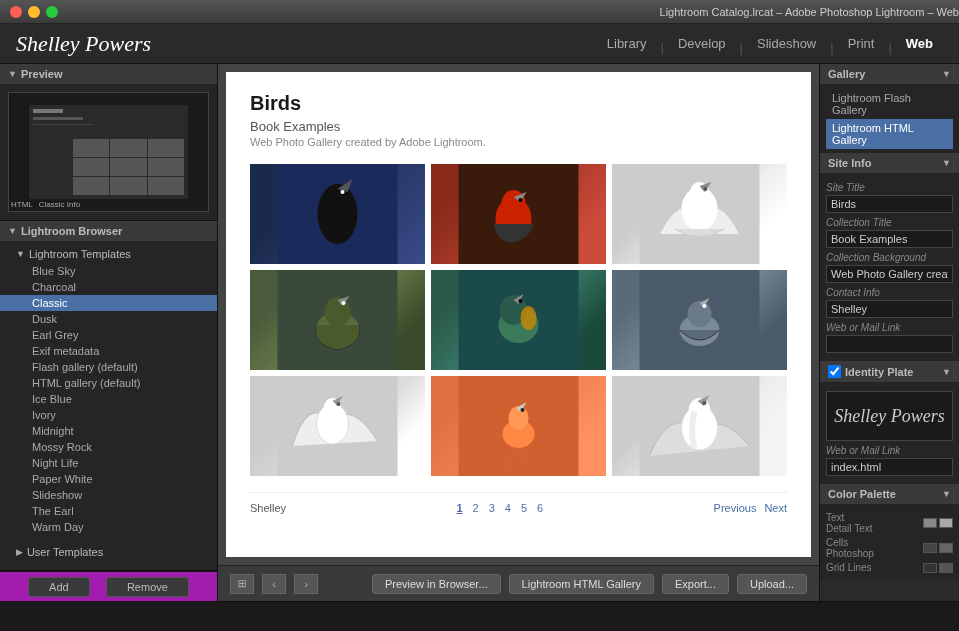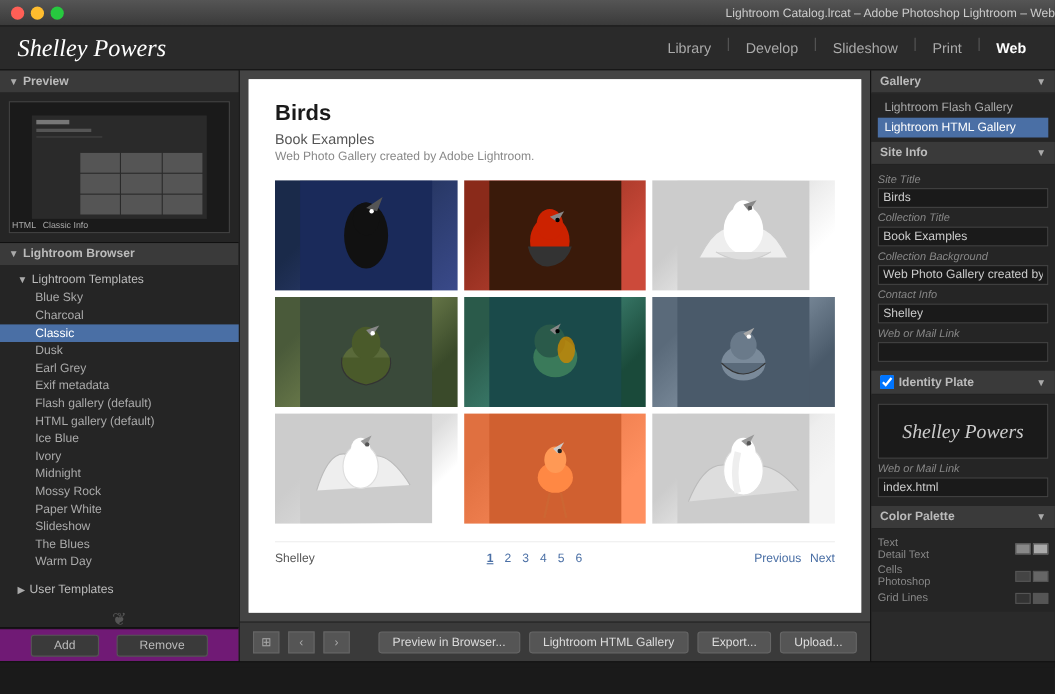--- a/index.html
+++ b/index.html
@@ -55,21 +55,21 @@
     }
     .app-logo {
       font-size: 22px;
       color: #fff;
       font-style: italic;
       font-family: Georgia, serif;
       font-weight: normal;
     }
     .nav-links {
       display: flex;
-      align-items: flex-start;
+      align-items: flex-end;
       gap: 4px;
     }
     .nav-link {
       color: #aaa;
       font-size: 13px;
       padding: 4px 10px;
       cursor: pointer;
       text-decoration: none;
     }
     .nav-link.active { color: #fff; font-weight: bold; }
@@ -214,21 +214,21 @@
     .tree-subgroup-header {
       display: flex;
       align-items: center;
       padding: 3px 8px 3px 16px;
       cursor: pointer;
     }
 
     
     .left-panel-bottom {
       height: 30px;
-      background: #701a75;
+      background: #a21caf;
       border-top: 1px solid #111;
       display: flex;
       align-items: center;
       justify-content: space-around;
       padding: 0 20px;
     }
     .panel-btn {
       background: #3a3a3a;
       border: 1px solid #555;
       color: #bbb;
@@ -378,21 +378,21 @@
       border: 1px solid #666;
       color: #ddd;
       padding: 3px 12px;
       cursor: pointer;
       font-size: 11px;
       border-radius: 3px;
     }
 
     
     .right-panel {
-      width: 168px;
+      width: 140px;
       background: #2a2a2a;
       border-left: 1px solid #111;
       display: flex;
       flex-direction: column;
       overflow-y: auto;
       overflow-x: hidden;
     }
     .right-panel::-webkit-scrollbar { width: 4px; }
     .right-panel::-webkit-scrollbar-track { background: #1a1a1a; }
     .right-panel::-webkit-scrollbar-thumb { background: #444; }
@@ -584,23 +584,24 @@
           <div class="tree-item selected">Classic</div>
           <div class="tree-item">Dusk</div>
           <div class="tree-item">Earl Grey</div>
           <div class="tree-item">Exif metadata</div>
           <div class="tree-item">Flash gallery (default)</div>
           <div class="tree-item">HTML gallery (default)</div>
           <div class="tree-item">Ice Blue</div>
           <div class="tree-item">Ivory</div>
           <div class="tree-item">Midnight</div>
           <div class="tree-item">Mossy Rock</div>
+          <div class="tree-item">Night Life</div>
           <div class="tree-item">Paper White</div>
           <div class="tree-item">Slideshow</div>
-          <div class="tree-item">The Blues</div>
+          <div class="tree-item">The Earl</div>
           <div class="tree-item">Warm Day</div>
         </div>
         <div class="tree-section">
           <div class="tree-subgroup-header">
             <span class="tree-arrow">▶</span>
             <span class="tree-group-label">User Templates</span>
           </div>
         </div>
         <div class="panel-ornament">❦</div>
       </div>

